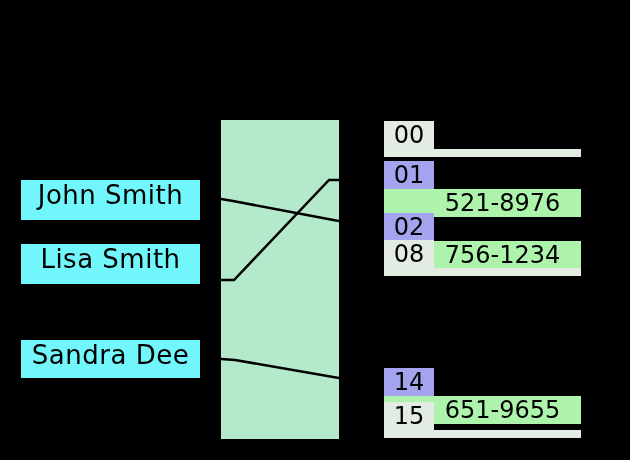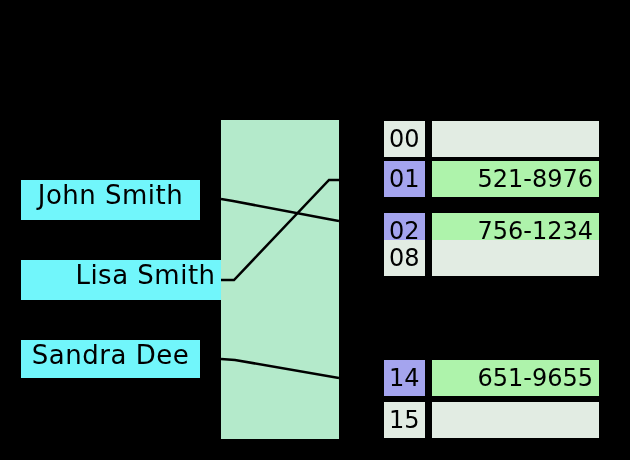--- a/index.html
+++ b/index.html
@@ -14,21 +14,21 @@
     display:flex; align-items:flex-start; justify-content:center;
     font-size:26px; letter-spacing:0.5px;
   }
   .hash-box {
     position:absolute; left:221px; top:120px; width:118px; height:319px;
     background:var(--hash-fill,#b4eacb); overflow:hidden;
   }
   .hash-box svg { display:block; }
   .brow {
     position:absolute; left:384px; width:215px; height:36px;
-    display:flex; column-gap:7px;
+    display:flex; column-gap:7px;flex-direction:column;
   }
   .idx {
     width:50px; height:36px; background:var(--cell-empty,#e2ece3);
     display:flex; align-items:center; justify-content:center;
     font-size:24px;
   }
   .idx.hl { background:var(--idx-hl,#a4a4ee); }
   .val {
     width:157px; height:36px; background:var(--cell-empty,#e2ece3);
     display:flex; align-items:center; justify-content:center;
@@ -38,21 +38,21 @@
   .val.filled { background:var(--val-fill,#aef3ab); }
 </style>
 </head>
 <body>
 
 <div class="stage" style="--bg: #000000; --key-fill: #71f6fb; --hash-fill: #b4eacb; --idx-hl: #a4a4ee; --val-fill: #aef3ab; --cell-empty: #e2ece3;">
 
   <div class="key-box" style="top:180px;">
     <span>John Smith</span>
   </div>
-  <div class="key-box" style="top:260px;padding-left:35px;">
+  <div class="key-box" style="top:244px;">
     <span>Lisa Smith</span>
   </div>
   <div class="key-box" style="top:340px; height:38px;">
     <span>Sandra Dee</span>
   </div>
 
   <div class="hash-box">
     <svg width="118" height="319" viewBox="0 0 118 319">
       <polyline points="0,79 12,81 107,99 118,101" fill="none" stroke="#000" stroke-width="2.5"></polyline>
       <polyline points="0,160 13,160 108,60 118,60" fill="none" stroke="#000" stroke-width="2.5"></polyline>
@@ -70,21 +70,21 @@
   </div>
   <div class="brow" style="top:213px;">
     <div class="idx hl">02</div>
     <div class="val filled">756-1234</div>
   </div>
   <div class="brow" style="top:240px;">
     <div class="idx">08</div>
     <div class="val"></div>
   </div>
 
-  <div class="brow" style="top:360px;align-items:flex-end;">
+  <div class="brow" style="top:368px;">
     <div class="idx hl">14</div>
     <div class="val filled">651-9655</div>
   </div>
   <div class="brow" style="top:402px;">
     <div class="idx">15</div>
     <div class="val"></div>
   </div>
 
 </div>
 

